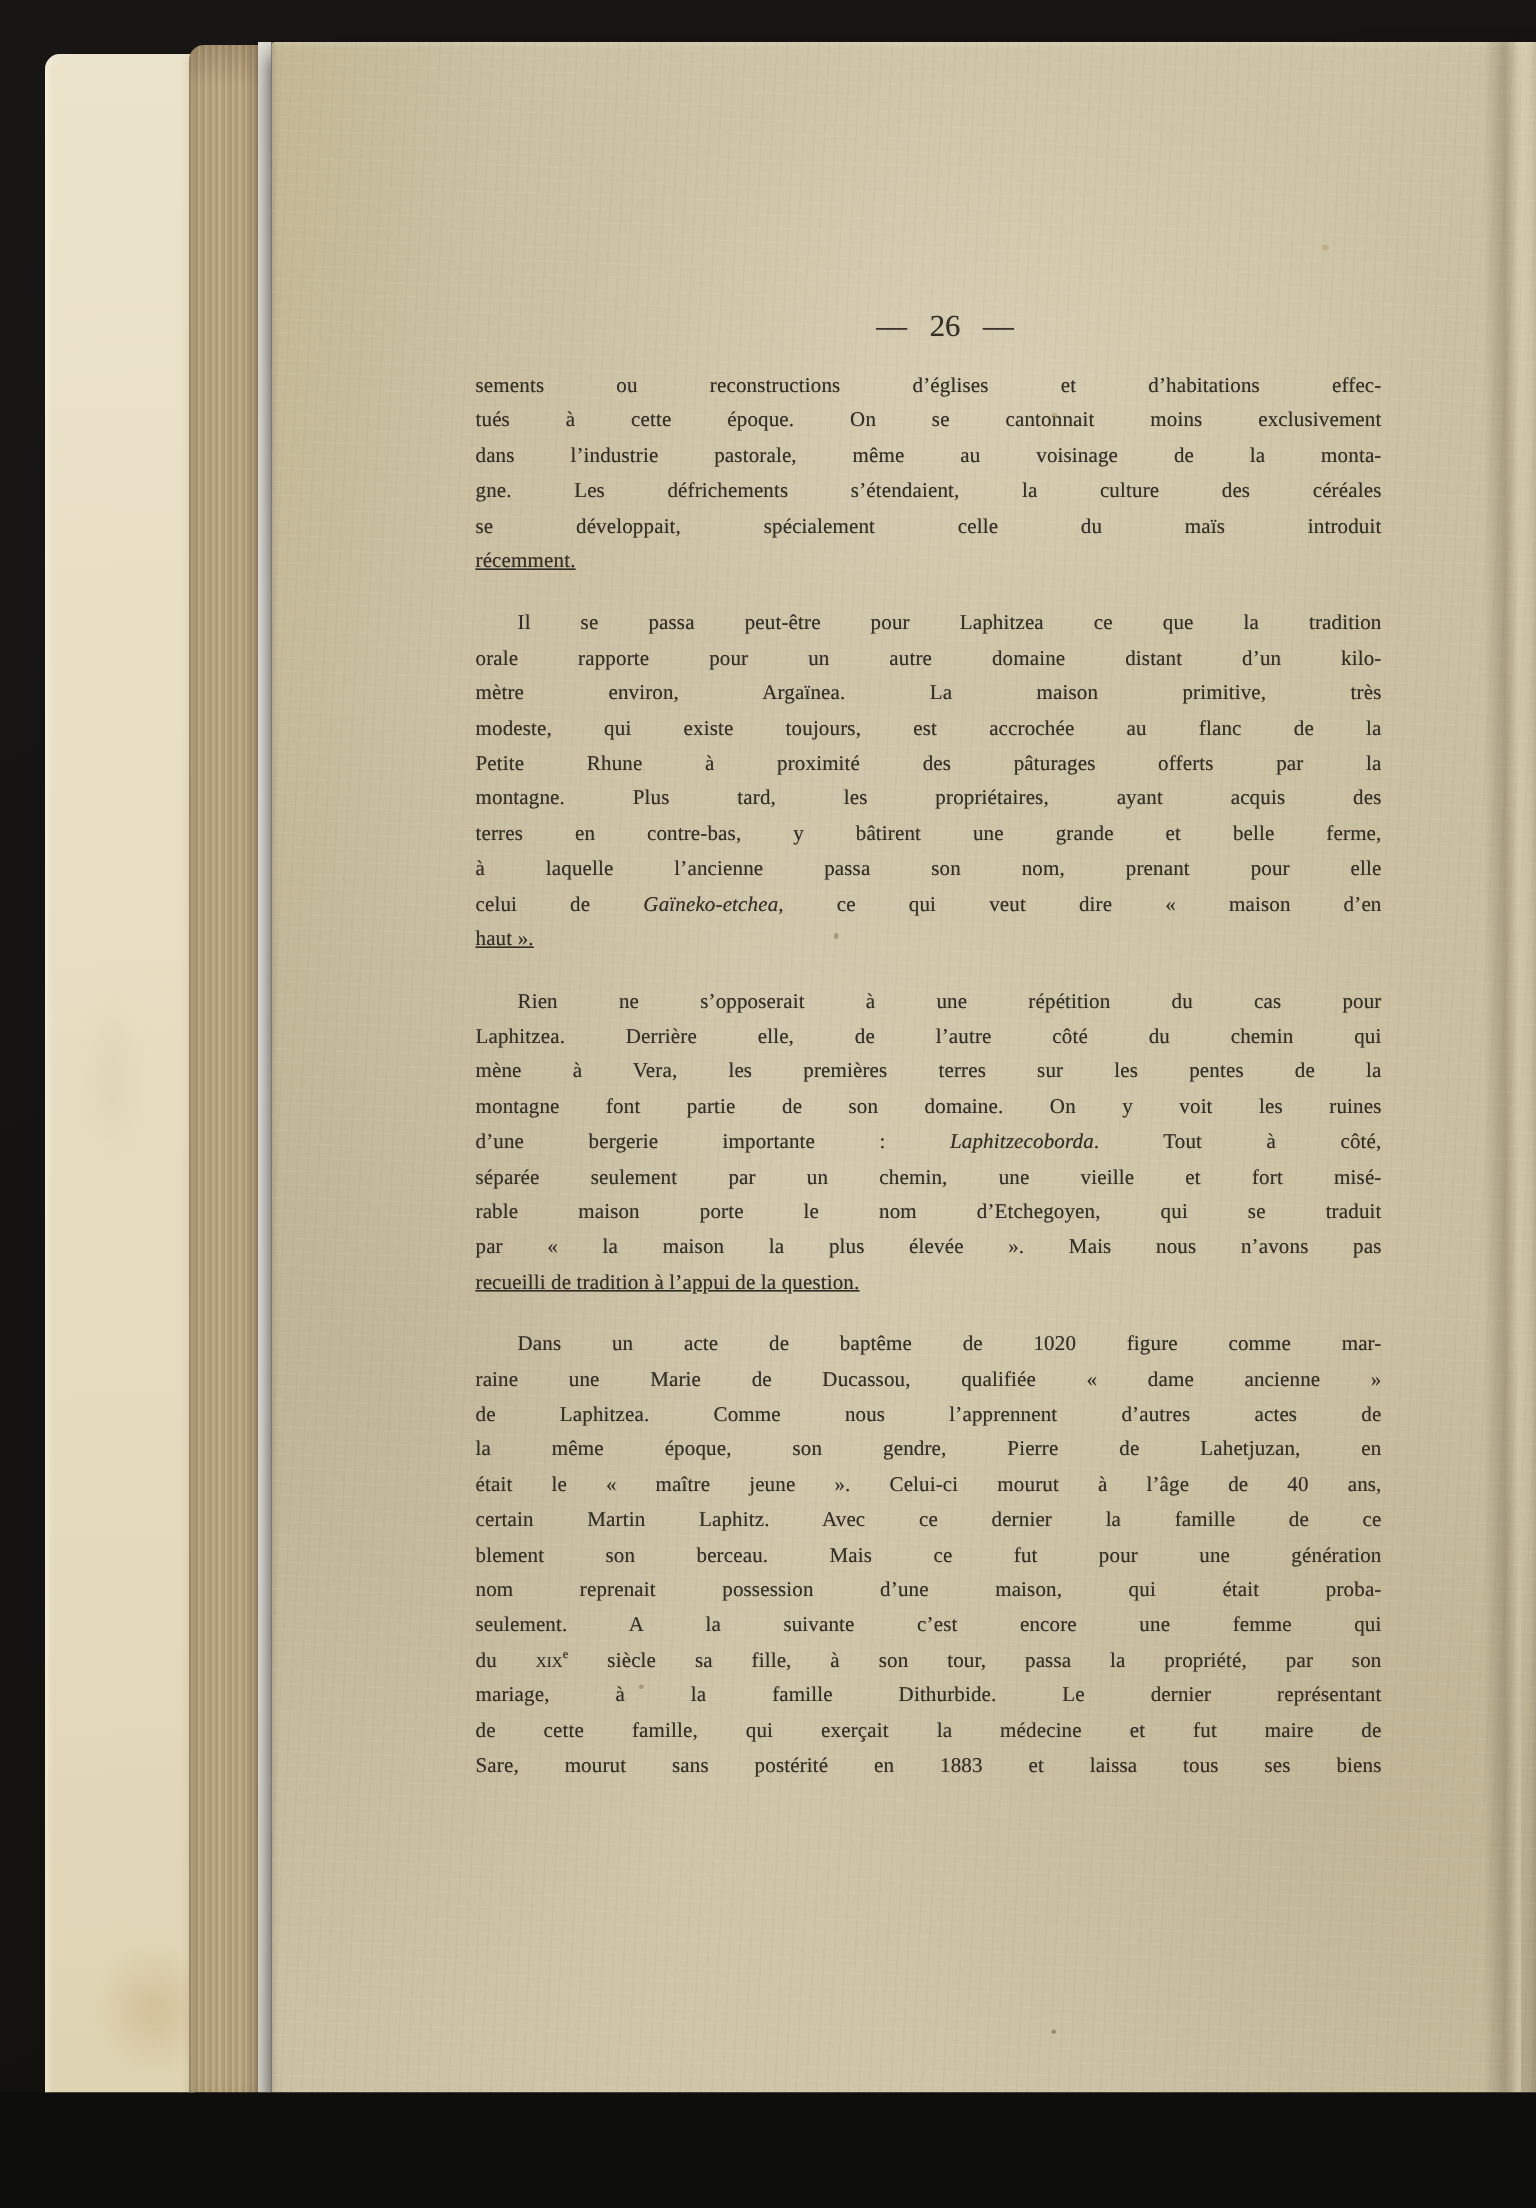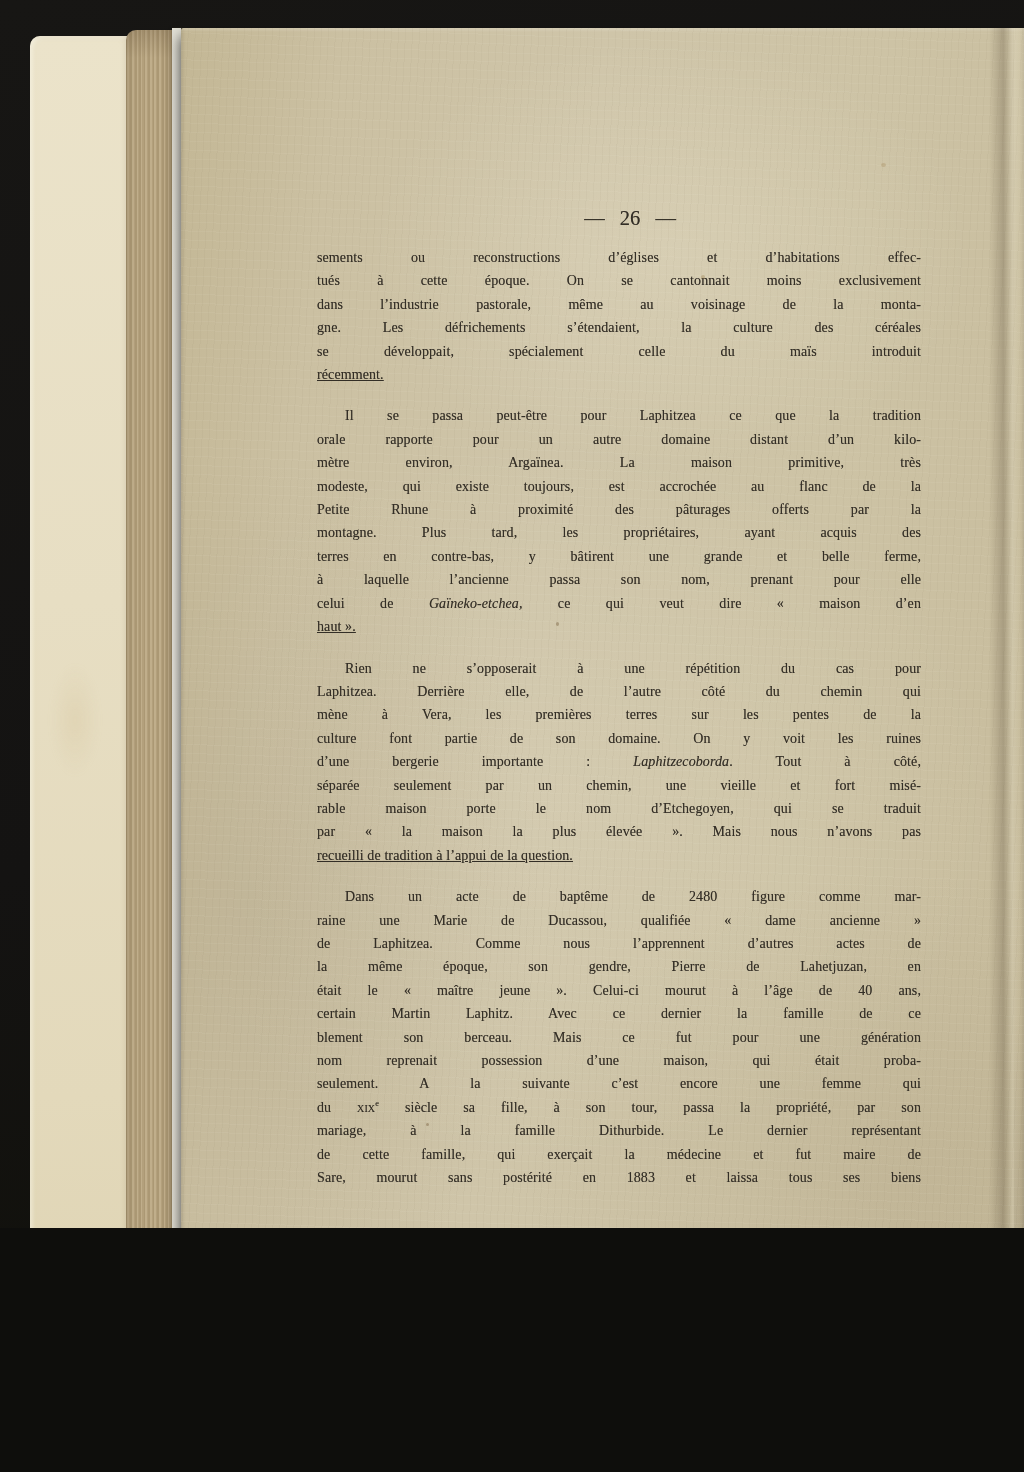--- a/index.html
+++ b/index.html
@@ -1,17 +1,17 @@
 <!DOCTYPE html>
 <html><head>
 <meta charset="utf-8">
 <style>
   html,body{margin:0;padding:0;background:#0e0e0c;}
   .stage{
-    position:relative;width:1024px;height:1228px;overflow:hidden;
+    position:relative;width:1024px;height:1395px;overflow:hidden;
     background:linear-gradient(160deg,#171614 0%,#141312 55%,#101009 100%);
     font-family:"Liberation Serif","DejaVu Serif",serif;
   }
   
   .flyleaf{
     position:absolute;left:30px;top:36px;width:100px;height:1412px;
     background:linear-gradient(178deg,#ebe3ca 0%,#e7dec3 40%,#e3d9bb 75%,#ddd2b1 100%);
     border-radius:10px 0 0 14px;
     box-shadow:inset -4px 0 6px rgba(120,100,70,.18), inset 2px 2px 4px rgba(255,255,245,.5);
   }
@@ -144,29 +144,29 @@
           <div class="line">montagne. Plus tard, les propriétaires, ayant acquis des</div>
           <div class="line">terres en contre-bas, y bâtirent une grande et belle ferme,</div>
           <div class="line">à laquelle l’ancienne passa son nom, prenant pour elle</div>
           <div class="line">celui de <i>Gaïneko-etchea,</i> ce qui veut dire « maison d’en</div>
           <div class="line last">haut ».</div>
         </div>
         <div class="para">
           <div class="line indent">Rien ne s’opposerait à une répétition du cas pour</div>
           <div class="line">Laphitzea. Derrière elle, de l’autre côté du chemin qui</div>
           <div class="line">mène à Vera, les premières terres sur les pentes de la</div>
-          <div class="line">culture font partie de son domaine. On y voit les ruines</div>
+          <div class="line">montagne font partie de son domaine. On y voit les ruines</div>
           <div class="line">d’une bergerie importante : <i>Laphitzecoborda</i>. Tout à côté,</div>
           <div class="line">séparée seulement par un chemin, une vieille et fort misé-</div>
           <div class="line">rable maison porte le nom d’Etchegoyen, qui se traduit</div>
           <div class="line">par « la maison la plus élevée ». Mais nous n’avons pas</div>
           <div class="line last">recueilli de tradition à l’appui de la question.</div>
         </div>
         <div class="para">
-          <div class="line indent">Dans un acte de baptême de 2480 figure comme mar-</div>
+          <div class="line indent">Dans un acte de baptême de 1020 figure comme mar-</div>
           <div class="line">raine une Marie de Ducassou, qualifiée « dame ancienne »</div>
           <div class="line">de Laphitzea. Comme nous l’apprennent d’autres actes de</div>
           <div class="line">la même époque, son gendre, Pierre de Lahetjuzan, en</div>
           <div class="line">était le « maître jeune ». Celui-ci mourut à l’âge de 40 ans,</div>
           <div class="line">certain Martin Laphitz. Avec ce dernier la famille de ce</div>
           <div class="line">blement son berceau. Mais ce fut pour une génération</div>
           <div class="line">nom reprenait possession d’une maison, qui était proba-</div>
           <div class="line">seulement. A la suivante c’est encore une femme qui</div>
           <div class="line">du <span class="sc">xix</span><sup>e</sup> siècle sa fille, à son tour, passa la propriété, par son</div>
           <div class="line">mariage, à la famille Dithurbide. Le dernier représentant</div>

